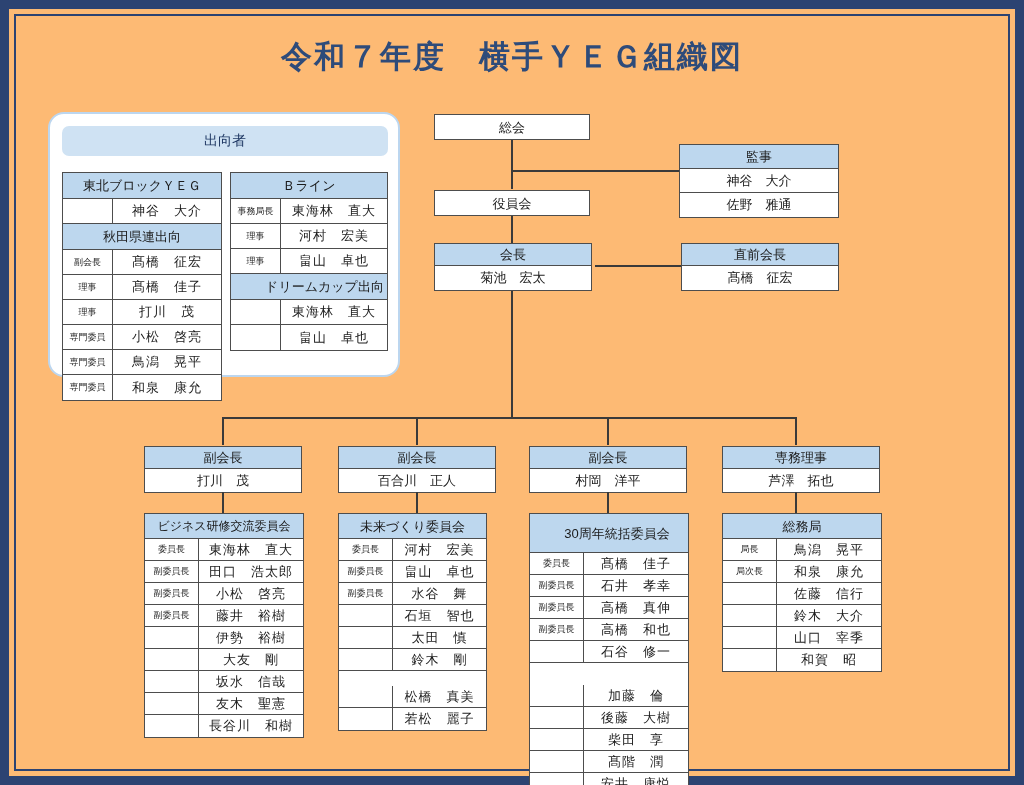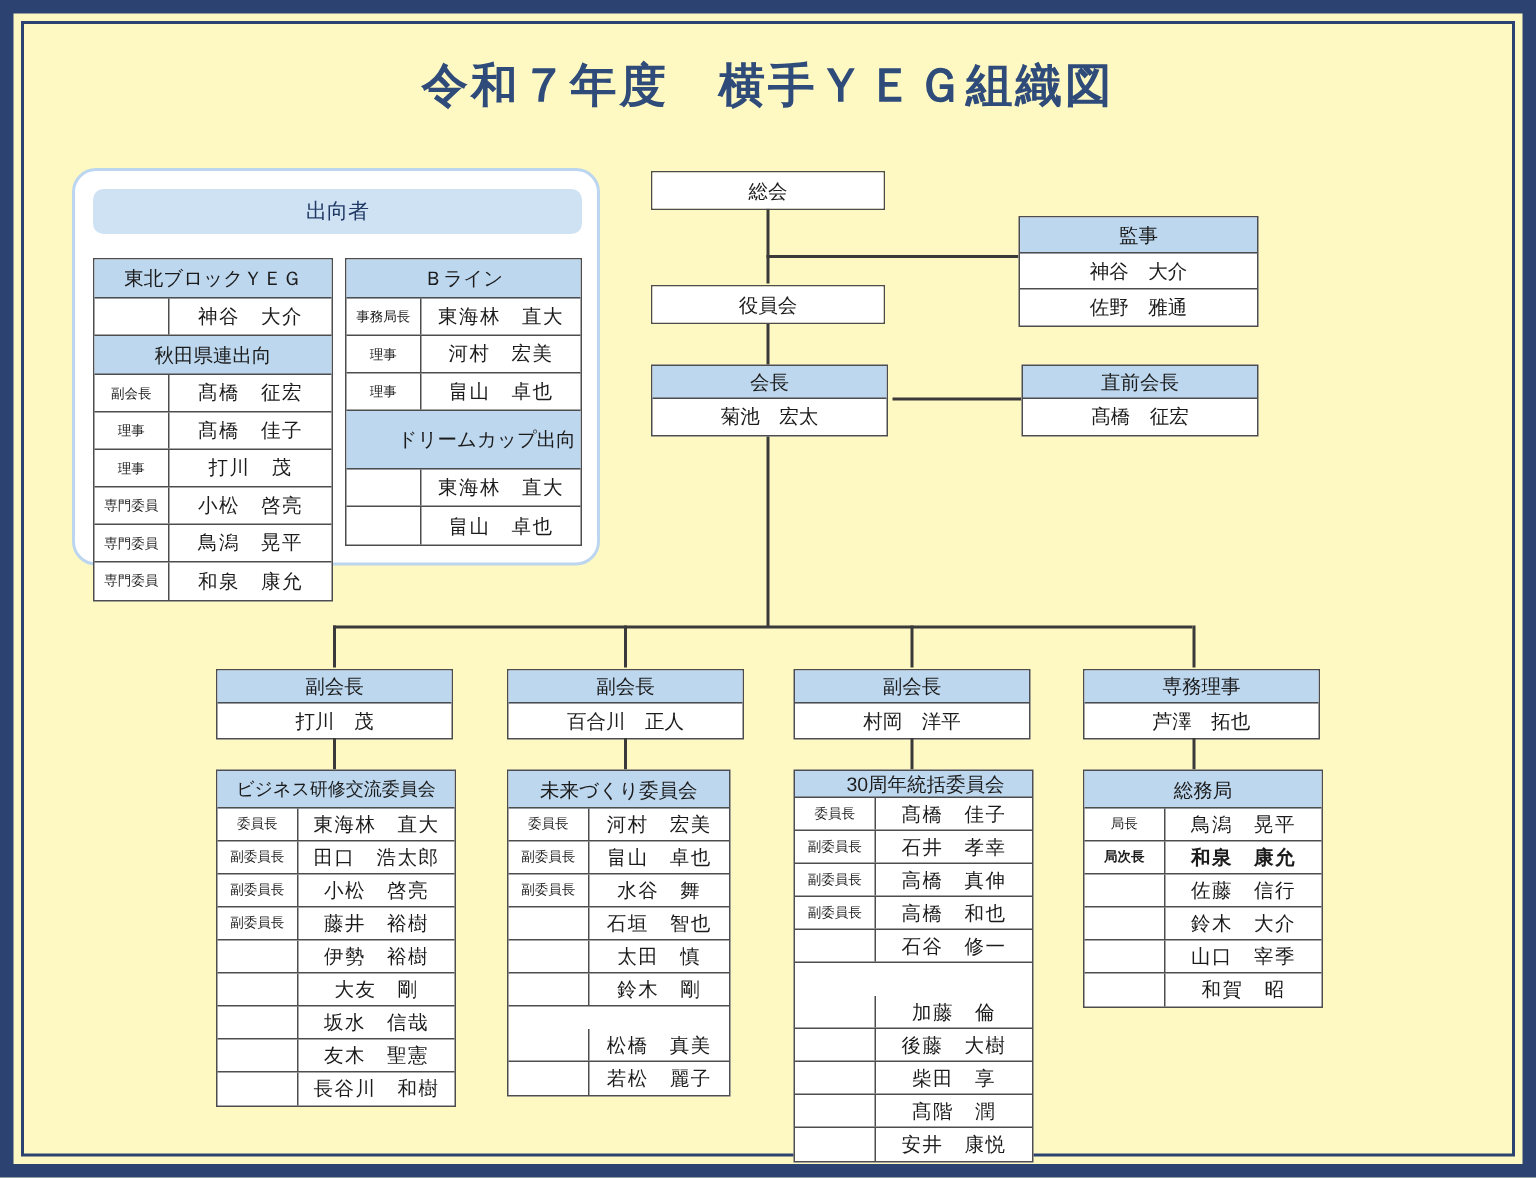--- a/index.html
+++ b/index.html
@@ -2,21 +2,21 @@
 <html><head>
 <meta charset="utf-8">
 <style>
   html,body{margin:0;padding:0;}
   body{
     width:1024px;height:785px;
     background:#ffffff;
     font-family:"Liberation Sans","DejaVu Sans",sans-serif;
     overflow:hidden;
   }
-  #root{position:relative;width:1024px;height:785px;background:#fef9c3;}
+  #root{position:relative;width:1024px;height:785px;background:#fdba74;}
 
   
   .frame-outer{position:absolute;left:0;top:0;width:1024px;height:785px;
     border:9px solid #2c4372;box-sizing:border-box;}
   .frame-inner{position:absolute;left:14px;top:14px;width:996px;height:757px;
     border:2px solid #2c4372;box-sizing:border-box;}
 
   
   .title{position:absolute;left:0;top:36px;width:1024px;text-align:center;
     font-size:31px;font-weight:bold;color:#2e4b7a;letter-spacing:2px;}
@@ -112,21 +112,21 @@
       <div class="cell-name">東海林　直大</div>
     </div>
     <div class="row" style="height:25px;">
       <div class="cell-label" style="width:50px;">理事</div>
       <div class="cell-name">河村　宏美</div>
     </div>
     <div class="row" style="height:25px;">
       <div class="cell-label" style="width:50px;">理事</div>
       <div class="cell-name">畠山　卓也</div>
     </div>
-    <div class="subhdr" style="height:39px;padding-left:31px;">ドリームカップ出向</div>
+    <div class="subhdr" style="height:26px;padding-left:31px;">ドリームカップ出向</div>
     <div class="row" style="height:25px;">
       <div class="cell-label" style="width:50px;"></div>
       <div class="cell-name">東海林　直大</div>
     </div>
     <div class="row" style="height:25px;">
       <div class="cell-label" style="width:50px;"></div>
       <div class="cell-name">畠山　卓也</div>
     </div>
   </div>
 
@@ -268,21 +268,21 @@
 
   <div class="ln v" style="left:607px;top:417px;height:28px;"></div>
   <div class="box" style="left:529px;top:446px;width:158px;">
     <div class="hdr" style="height:22px;">副会長</div>
     <div class="row" style="height:23px;">
       <div class="cell-full">村岡　洋平</div>
     </div>
   </div>
   <div class="ln v" style="left:607px;top:492px;height:21px;"></div>
   <div class="box" style="left:529px;top:513px;width:160px;">
-    <div class="hdr" style="height:18px;padding-left:16px;">30周年統括委員会</div>
+    <div class="hdr" style="height:39px;padding-left:16px;">30周年統括委員会</div>
     <div class="row" style="height:22px;">
       <div class="cell-label" style="width:54px;">委員長</div>
       <div class="cell-name">髙橋　佳子</div>
     </div>
     <div class="row" style="height:22px;">
       <div class="cell-label" style="width:54px;">副委員長</div>
       <div class="cell-name">石井　孝幸</div>
     </div>
     <div class="row" style="height:22px;">
       <div class="cell-label" style="width:54px;">副委員長</div>
@@ -325,21 +325,21 @@
       <div class="cell-full">芦澤　拓也</div>
     </div>
   </div>
   <div class="ln v" style="left:795px;top:492px;height:21px;"></div>
   <div class="box" style="left:722px;top:513px;width:160px;">
     <div class="hdr" style="height:25px;">総務局</div>
     <div class="row" style="height:22px;">
       <div class="cell-label" style="width:54px;">局長</div>
       <div class="cell-name">鳥潟　晃平</div>
     </div>
-    <div class="row" style="height:22px;font-weight:bold;">
+    <div class="row" style="height:22px;">
       <div class="cell-label" style="width:54px;">局次長</div>
       <div class="cell-name">和泉　康允</div>
     </div>
     <div class="row" style="height:22px;">
       <div class="cell-label" style="width:54px;"></div>
       <div class="cell-name">佐藤　信行</div>
     </div>
     <div class="row" style="height:22px;">
       <div class="cell-label" style="width:54px;"></div>
       <div class="cell-name">鈴木　大介</div>

